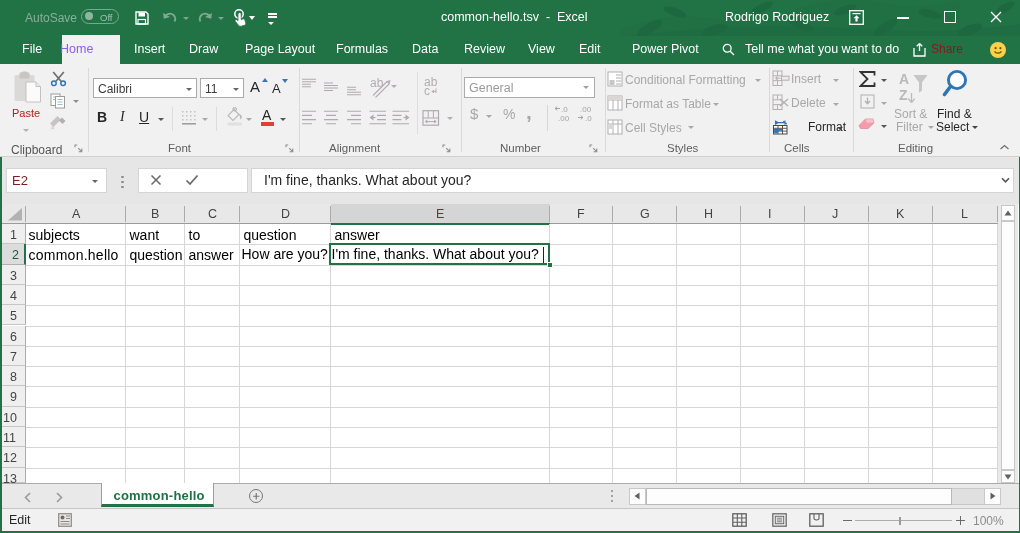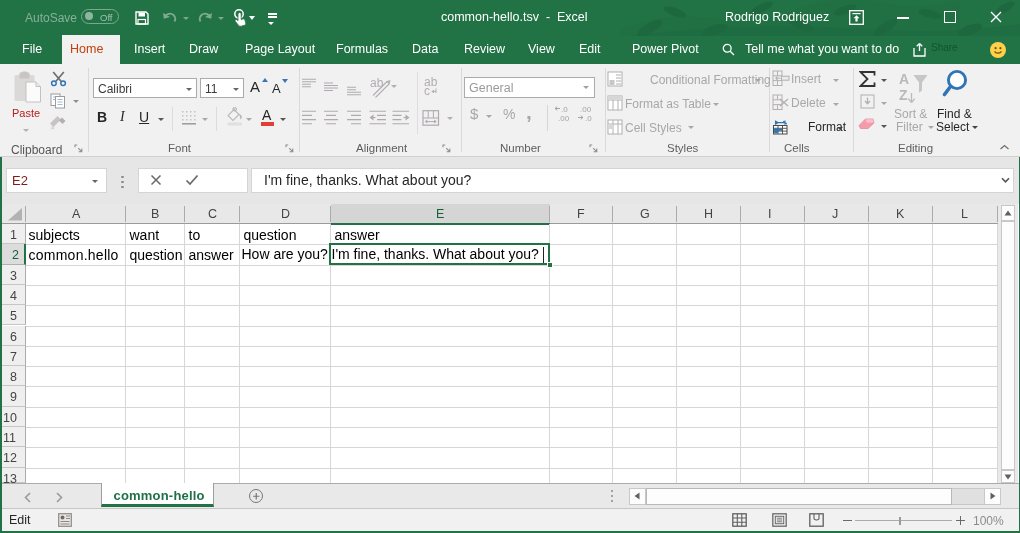--- a/index.html
+++ b/index.html
@@ -67,40 +67,40 @@
 </svg>
 <div class="a" style="left:897px;top:17px;width:12px;height:1.6px;background:#fff;"></div>
 <div class="a" style="left:944px;top:11px;width:10px;height:10px;border:1.4px solid #fff;"></div>
 <svg class="a" style="left:990px;top:11px;width:12px;height:12px" viewBox="0 0 12 12">
   <path d="M1 1 L11 11 M11 1 L1 11" stroke="#fff" stroke-width="1.4"></path>
 </svg>
 
 <div class="a" id="tabrow" style="left:0;top:36px;width:1020px;height:28px;background:#217346;"></div>
 <div class="a" style="left:62px;top:35px;width:58px;height:29px;background:#f1f1f1;"></div>
 <div class="tx" style="left:22px;top:43px;font-size:12.5px;color:#fff;">File</div>
-<div class="tx" style="left:70px;top:43px;font-size:12.5px;color:#c2410c;">Home</div>
+<div class="tx" style="left:60px;top:43px;font-size:12.5px;color:#8b5cf6;">Home</div>
 <div class="tx" style="left:134px;top:43px;font-size:12.5px;color:#fff;">Insert</div>
 <div class="tx" style="left:189px;top:43px;font-size:12.5px;color:#fff;">Draw</div>
 <div class="tx" style="left:245px;top:43px;font-size:12.5px;color:#fff;">Page Layout</div>
 <div class="tx" style="left:336px;top:43px;font-size:12.5px;color:#fff;">Formulas</div>
 <div class="tx" style="left:412px;top:43px;font-size:12.5px;color:#fff;">Data</div>
 <div class="tx" style="left:464px;top:43px;font-size:12.5px;color:#fff;">Review</div>
 <div class="tx" style="left:528px;top:43px;font-size:12.5px;color:#fff;">View</div>
 <div class="tx" style="left:579px;top:43px;font-size:12.5px;color:#fff;">Edit</div>
 <div class="tx" style="left:632px;top:43px;font-size:12.5px;color:#fff;">Power Pivot</div>
 <svg class="a" style="left:722px;top:43px;width:13px;height:13px" viewBox="0 0 13 13">
   <circle cx="5.2" cy="5.2" r="3.9" fill="none" stroke="#fff" stroke-width="1.3"></circle>
   <path d="M8.2 8.2 L12 12" stroke="#fff" stroke-width="1.3"></path>
 </svg>
 <div class="tx" style="left:745px;top:43px;font-size:12.5px;color:#fff;">Tell me what you want to do</div>
 <svg class="a" style="left:912px;top:42px;width:16px;height:16px" viewBox="0 0 16 16">
   <path d="M2 6 v8 h11 v-8" fill="none" stroke="#fff" stroke-width="1.3"></path>
   <path d="M7.5 9 V1.5 M7.5 1.5 L4.8 4.2 M7.5 1.5 L10.2 4.2" fill="none" stroke="#fff" stroke-width="1.3"></path>
 </svg>
-<div class="tx" style="left:931px;top:43px;font-size:10px;color:#14532d;">Share</div>
+<div class="tx" style="left:931px;top:43px;font-size:12px;color:#7f1d1d;">Share</div>
 <div class="a" style="left:990px;top:42px;width:16px;height:16px;border-radius:50%;background:#ffd04a;"></div>
 <svg class="a" style="left:990px;top:42px;width:16px;height:16px" viewBox="0 0 16 16">
   <circle cx="5.6" cy="6.2" r="1.1" fill="#6b5400"></circle>
   <circle cx="10.4" cy="6.2" r="1.1" fill="#6b5400"></circle>
   <path d="M4.5 9.5 q3.5 3.4 7 0" fill="none" stroke="#6b5400" stroke-width="1.2"></path>
 </svg>
 
 <div class="a" id="ribbon" style="left:0;top:64px;width:1020px;height:92px;background:#f1f1f1;"></div>
 <div class="a" id="ribbonsep" style="left:0;top:156px;width:1020px;height:1px;background:#d2cfcf;"></div>
 
@@ -108,21 +108,21 @@
 <div class="a" style="left:299px;top:68px;width:1px;height:84px;background:#d9d9d9;"></div>
 <div class="a" style="left:461px;top:68px;width:1px;height:84px;background:#d9d9d9;"></div>
 <div class="a" style="left:605px;top:68px;width:1px;height:84px;background:#d9d9d9;"></div>
 <div class="a" style="left:769px;top:68px;width:1px;height:84px;background:#d9d9d9;"></div>
 <div class="a" style="left:853px;top:68px;width:1px;height:84px;background:#d9d9d9;"></div>
 <div class="a" style="left:417px;top:72px;width:1px;height:62px;background:#dedede;"></div>
 <div class="a" style="left:547px;top:105px;width:1px;height:26px;background:#d6d6d6;"></div>
 
 <div class="tx" style="left:11px;top:143.5px;font-size:12px;color:#565656;">Clipboard</div>
 <div class="tx" style="left:168px;top:143px;font-size:11.5px;color:#5e5e5e;">Font</div>
-<div class="tx" style="left:356px;top:143px;font-size:11.5px;color:#5e5e5e;text-align:center;">Alignment</div>
+<div class="tx" style="left:329px;top:143px;font-size:11.5px;color:#5e5e5e;text-align:center;">Alignment</div>
 <div class="tx" style="left:500px;top:143px;font-size:11.5px;color:#5e5e5e;">Number</div>
 <div class="tx" style="left:667px;top:143px;font-size:11.5px;color:#5e5e5e;">Styles</div>
 <div class="tx" style="left:784px;top:143px;font-size:11.5px;color:#5e5e5e;">Cells</div>
 <div class="tx" style="left:898px;top:143px;font-size:11.5px;color:#5e5e5e;">Editing</div>
 
 <svg class="a" style="left:74px;top:144px;width:9px;height:9px" viewBox="0 0 9 9">
     <path d="M1 3.2 V1 h2.2 M4.2 4.2 L7.4 7.4 M7.8 4.6 v3.2 h-3.2" fill="none" stroke="#8f8f8f" stroke-width="1.1"></path>
   </svg>
 <svg class="a" style="left:285px;top:144px;width:9px;height:9px" viewBox="0 0 9 9">
     <path d="M1 3.2 V1 h2.2 M4.2 4.2 L7.4 7.4 M7.8 4.6 v3.2 h-3.2" fill="none" stroke="#8f8f8f" stroke-width="1.1"></path>
@@ -276,21 +276,21 @@
       <text x="9" y="16">.0</text>
     </g>
   <path d="M2 12.5 h5 M7 12.5 l-2.2 -1.8 M7 12.5 l-2.2 1.8" stroke="#a5a5a5" stroke-width="1" fill="none"></path>
 </svg>
 
 <svg class="a" style="left:607px;top:71px;width:16px;height:16px" viewBox="0 0 16 16">
   <rect x="1" y="1" width="14" height="14" fill="#fff" stroke="#b0b0b0"></rect>
   <rect x="2.5" y="9" width="5" height="5" fill="#c9c6c6"></rect>
   <path d="M9 4 h5 M9 7 h5 M9 10 h5 M9 13 h5" stroke="#b0b0b0"></path>
 </svg>
-<div class="tx" style="left:625px;top:74px;font-size:12px;color:#a9a7a7;margin-left:25px;">Conditional Formatting</div>
+<div class="tx" style="left:625px;top:74px;font-size:12px;color:#a9a7a7;">Conditional Formatting</div>
 <div class="a" style="left:754.5px;top:78.5px;width:0;height:0;border-left:3px solid transparent;border-right:3px solid transparent;border-top:3.8px solid #a8a8a8;"></div>
 <svg class="a" style="left:607px;top:95px;width:16px;height:16px" viewBox="0 0 16 16">
   <rect x="1" y="1" width="14" height="14" fill="#fff" stroke="#b0b0b0"></rect>
   <path d="M1 5 h14 M6 1 v14 M11 1 v14" stroke="#b0b0b0"></path>
   <rect x="1" y="1" width="14" height="4" fill="#d9d6d6"></rect>
 </svg>
 <div class="tx" style="left:625px;top:98px;font-size:12px;color:#a9a7a7;">Format as Table</div>
 <div class="a" style="left:712.5px;top:102.5px;width:0;height:0;border-left:3px solid transparent;border-right:3px solid transparent;border-top:3.8px solid #a8a8a8;"></div>
 <svg class="a" style="left:607px;top:118.5px;width:16px;height:16px" viewBox="0 0 16 16">
   <rect x="1" y="1" width="14" height="14" fill="#fff" stroke="#b0b0b0"></rect>

